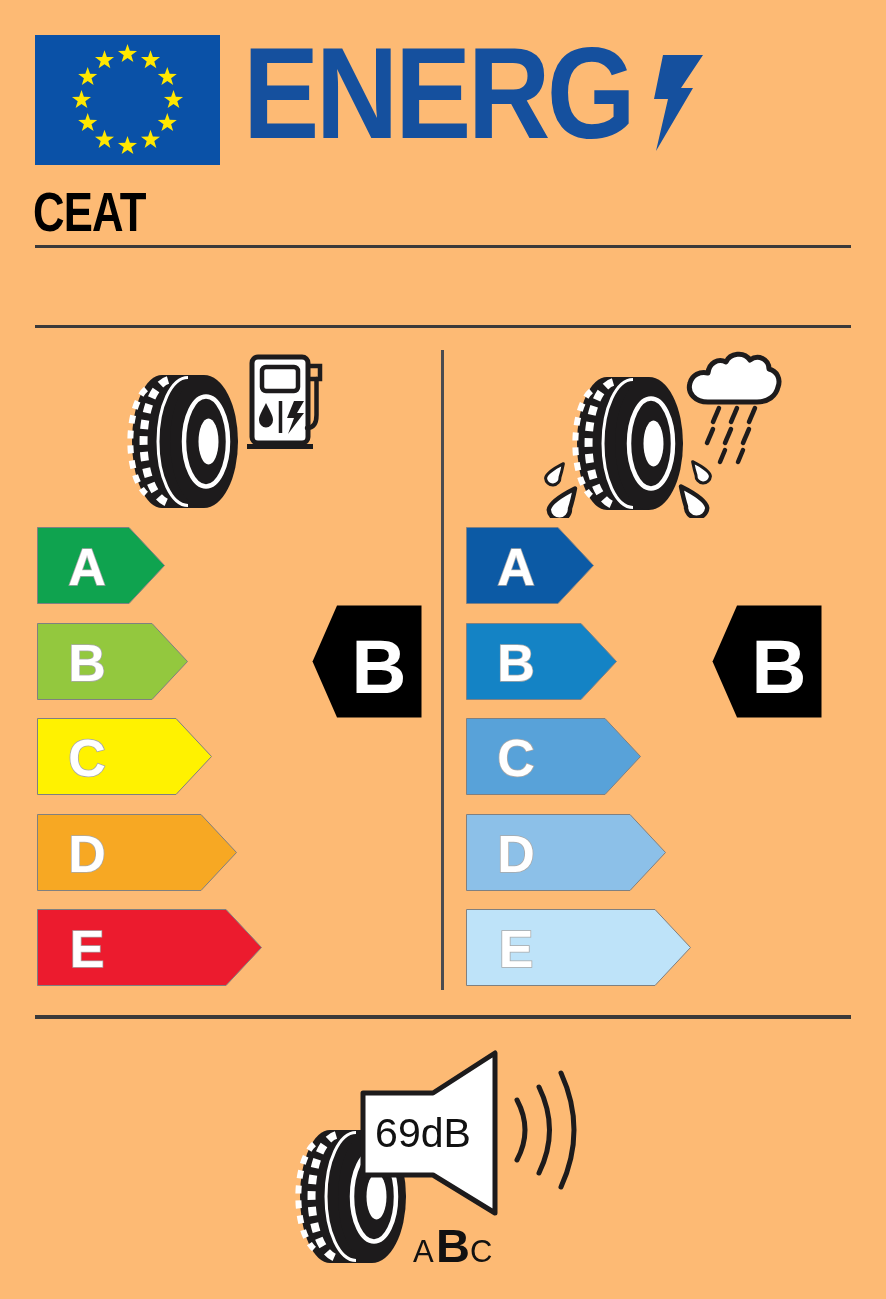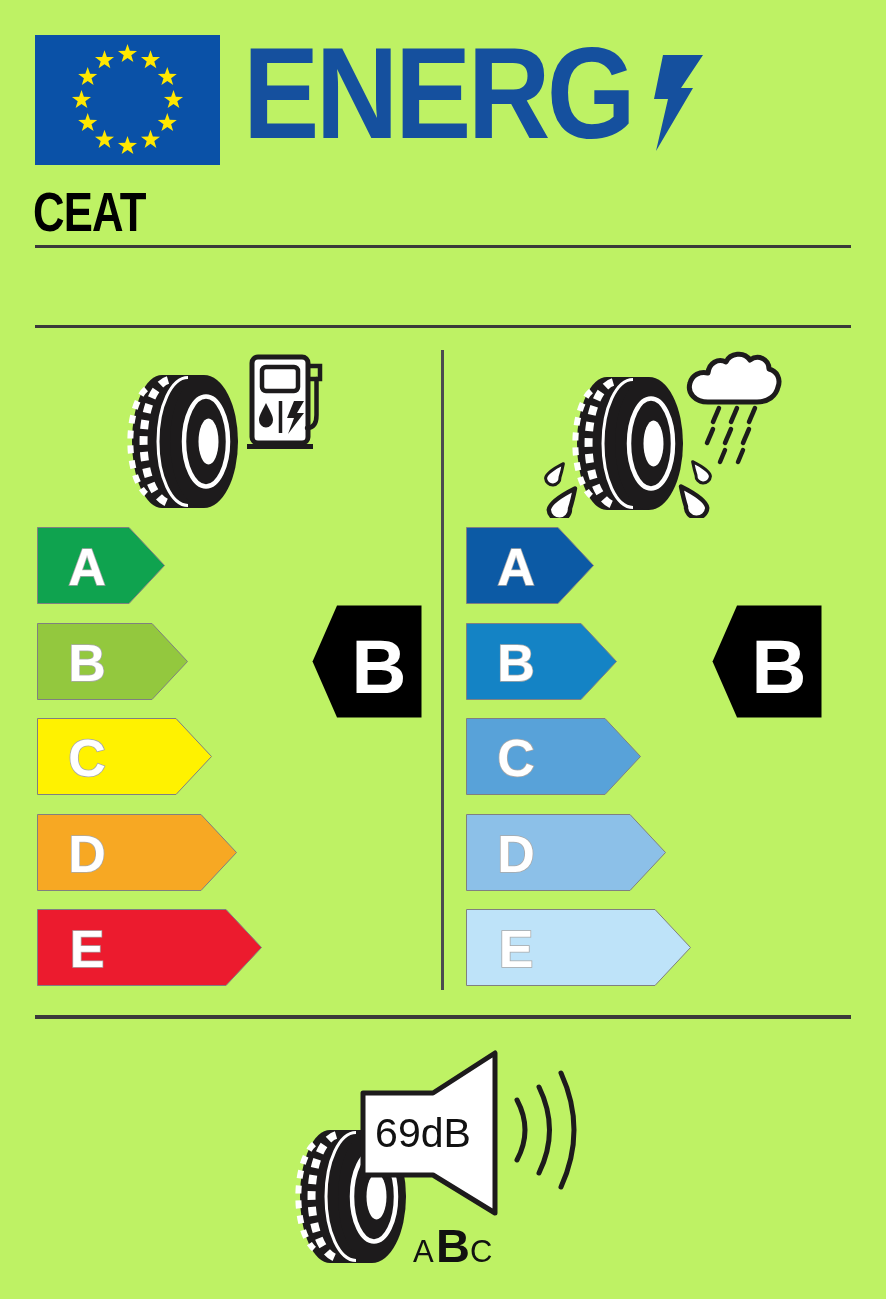--- a/index.html
+++ b/index.html
@@ -1,17 +1,17 @@
 <!DOCTYPE html>
 <html><head>
 <meta charset="utf-8">
 <style>
   html,body{margin:0;padding:0;background:#ffffff;}
   #label{
-    position:relative;width:886px;height:1299px;background:#bef264;overflow:hidden;
+    position:relative;width:886px;height:1299px;background:#fdba74;overflow:hidden;
     font-family:"Liberation Sans", sans-serif;
   }
   .abs{position:absolute;}
   
   #energ-text{
     position:absolute;left:243px;top:28px;height:132px;
     font-size:130px;font-weight:bold;letter-spacing:-4px;line-height:1;
     transform:scaleX(0.88);transform-origin:left top;white-space:nowrap;
   }
   

